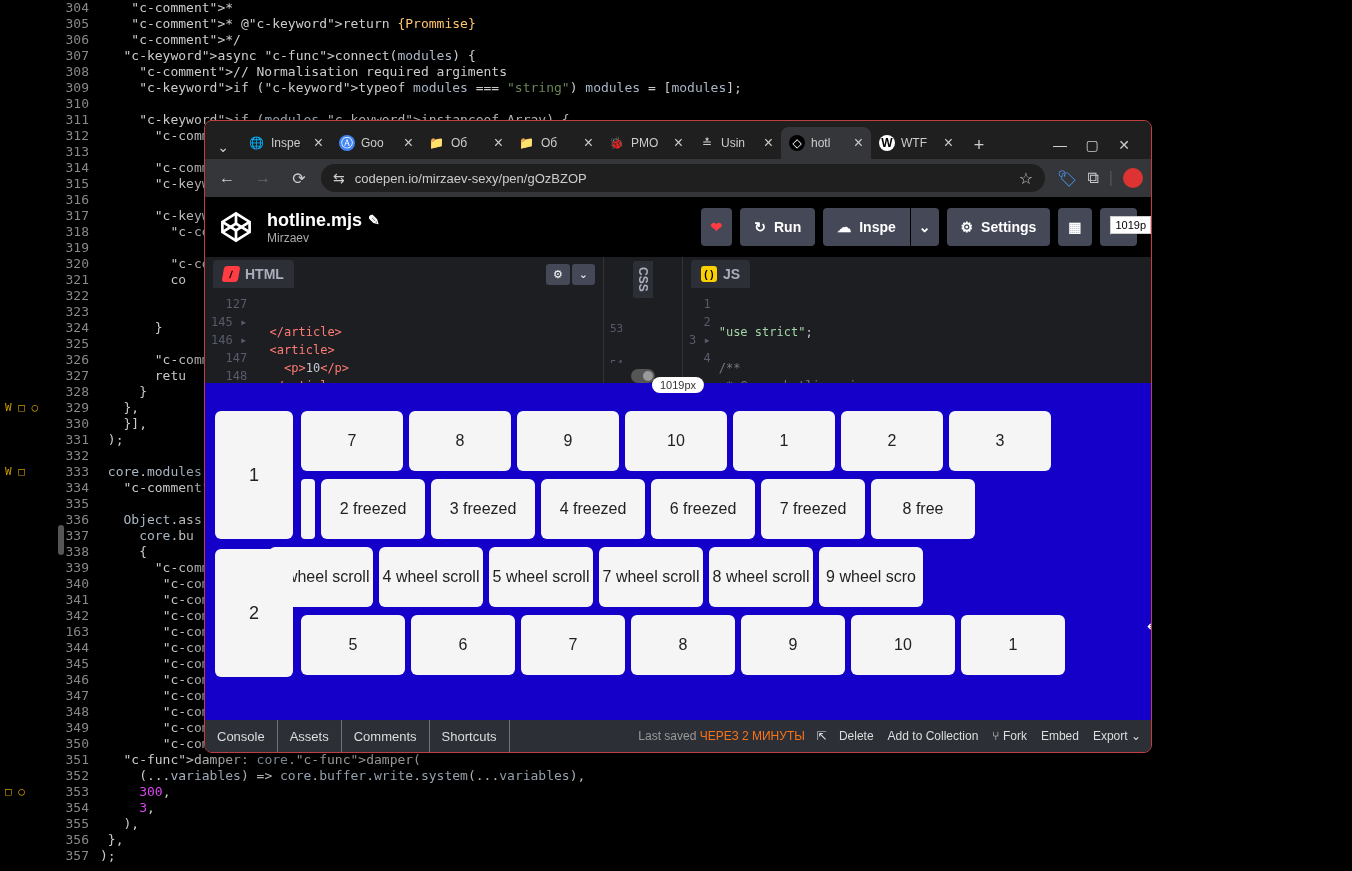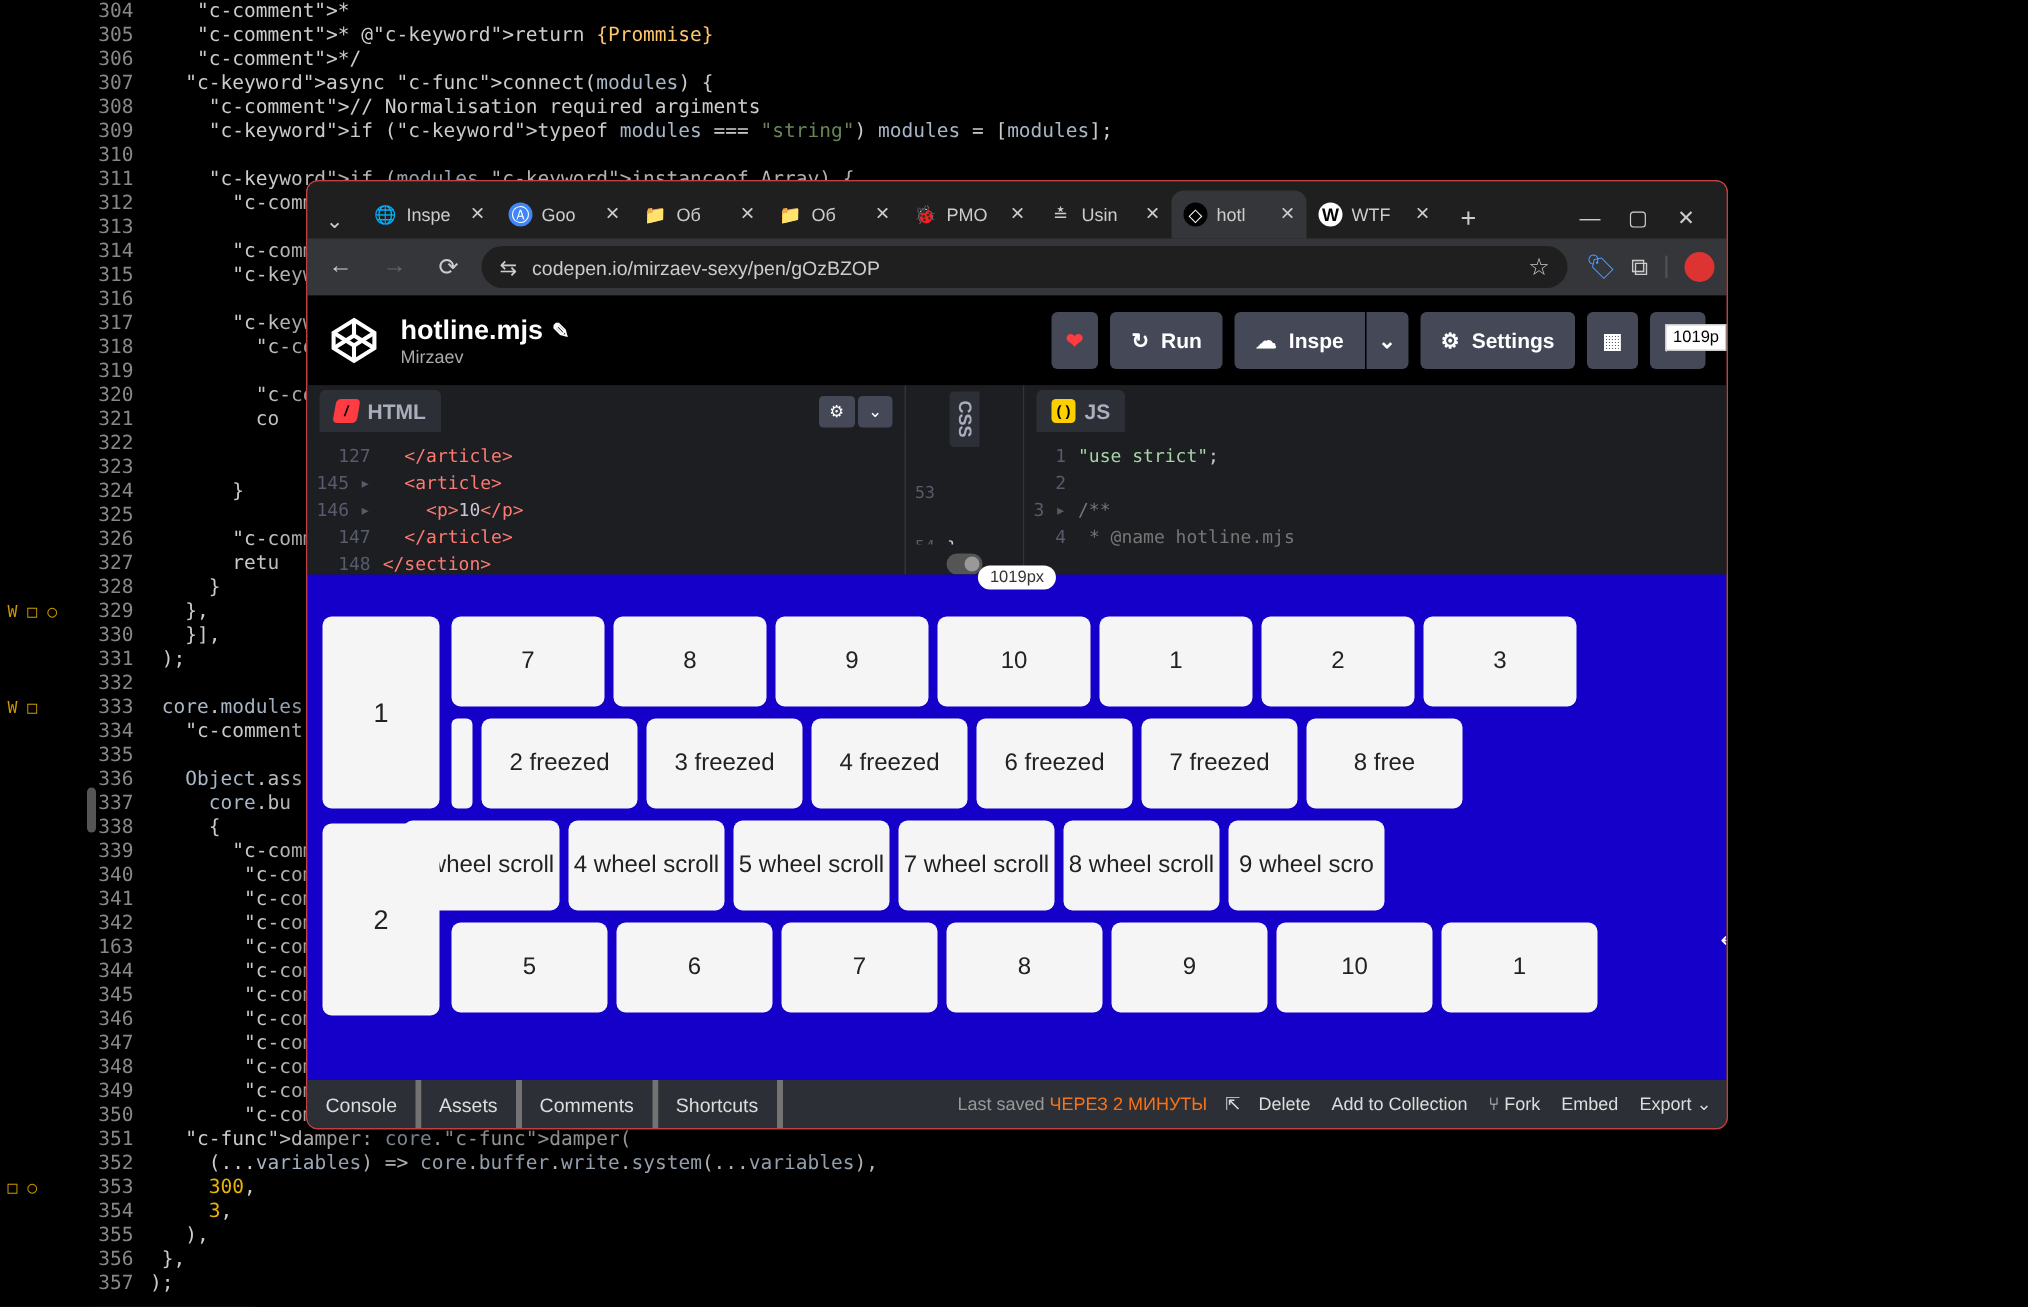--- a/index.html
+++ b/index.html
@@ -46,21 +46,21 @@
 }
 .gutter-linenos div { height: 16px; padding-right: 6px; }
 .code-lines {
   position: absolute;
   left: 100px; top: 0;
   white-space: pre;
 }
 .code-lines div { height: 16px; }
 .c-string { color: #6a8759; }
 .c-ident { color: #a9b7c6; }
-.c-num { color: #eab308; }
+.c-num { color: #d946ef; }
 .c-tag { color: #ffc66d; }
 .scrollbar-thumb {
   position: absolute;
   left: 58px;
   top: 525px;
   width: 6px;
   height: 30px;
   background: #555;
   border-radius: 3px;
 }
@@ -239,21 +239,21 @@
 .pane-tool { background: #444857; color:#fff; font-size:11px; padding: 4px 7px; border-radius:3px; }
 .pane-body {
   flex: 1;
   display: flex;
   font-family: monospace;
   font-size: 12px;
   overflow: hidden;
 }
 .pane-gutter { background: #1d1e22; color: #575b6b; padding: 4px 8px 4px 6px; text-align: right;}
 .pane-gutter div { height: 18px; line-height:18px; white-space: nowrap;}
-.pane-code { padding: 4px 0; color: #c5c8d4; }
+.pane-code { padding: 4px 0; color: #c5c8d4; margin-top: 28px; }
 .pane-code div { height: 18px; line-height:18px; white-space: pre;}
 .cp-tag { color: #ff7b72; }
 .cp-str { color: #a5d6a7; }
 .cp-cm { color: #777; }
 .css-rotated {
   writing-mode: vertical-rl;
   font-size: 12px;
   font-weight: 700;
   color: #aaaebc;
   background: #2c2f36;
@@ -336,21 +336,21 @@
   align-items: center;
   font-size: 13px;
   color: #ddd;
 }
 .footer-btn {
   padding: 0 12px;
   height: 100%;
   display: flex;
   align-items: center;
   background: #2c2f36;
-  border-right: 4px solid #737373;
+  border-right: 1px solid #737373;
 }
 .footer-status {
   margin-left: auto;
   font-size: 12px;
   color: #999;
   padding-right: 10px;
   display: flex;
   align-items: center;
   gap: 12px;
 }

